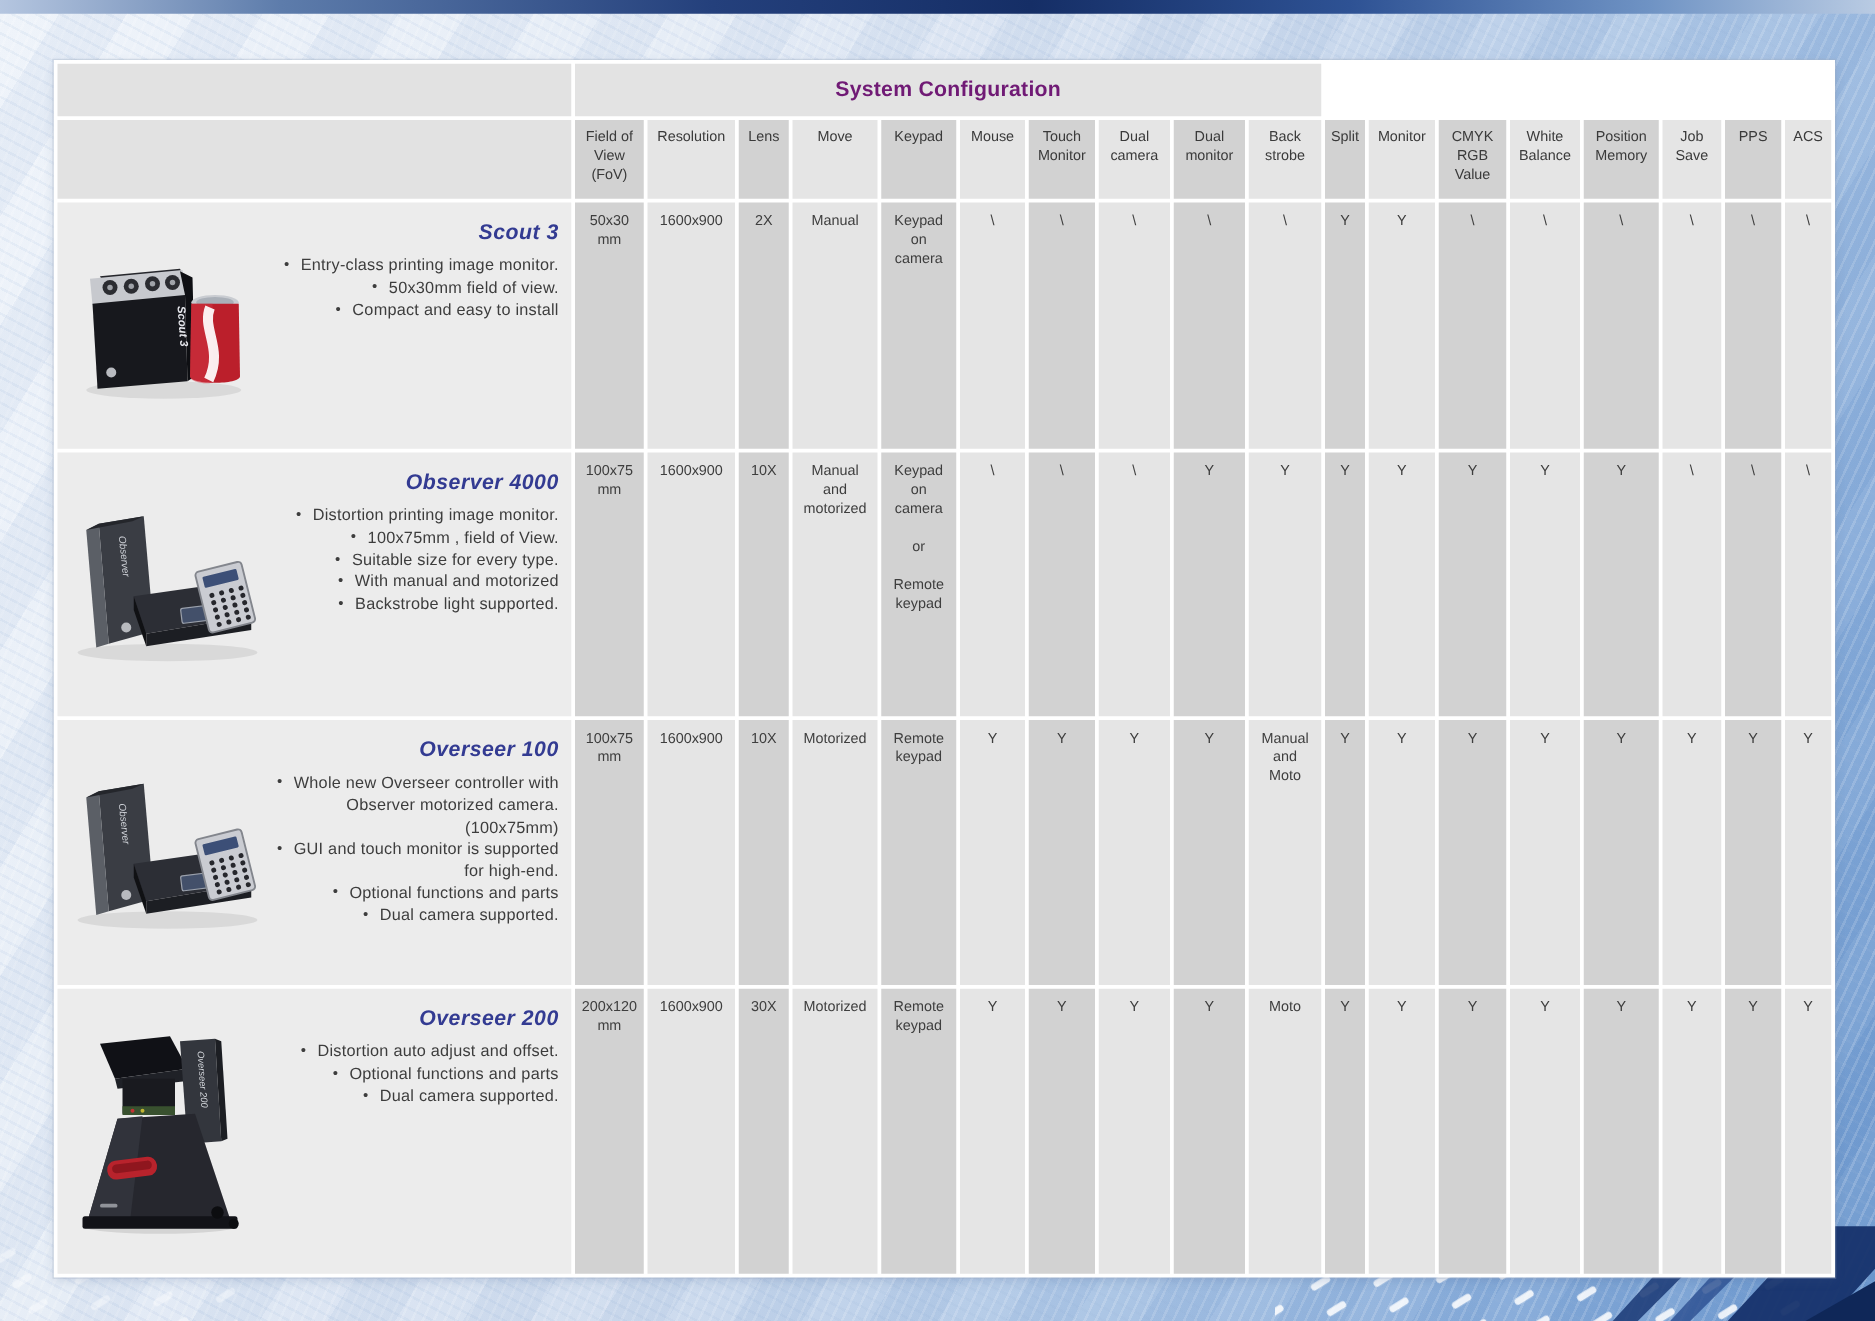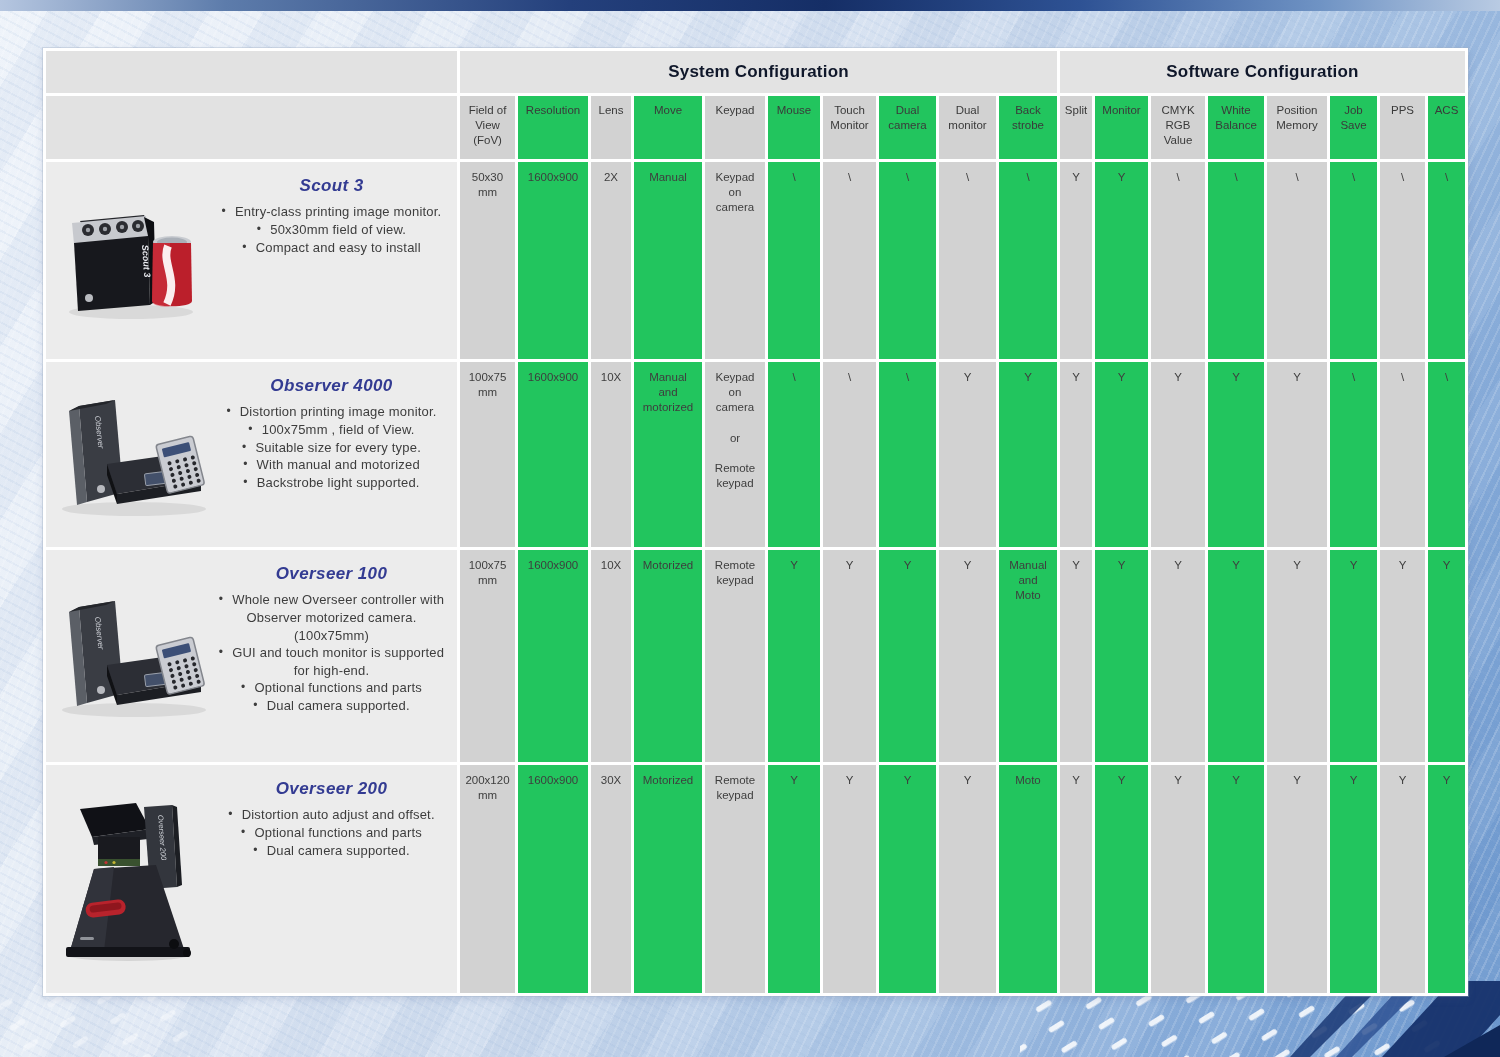--- a/index.html
+++ b/index.html
@@ -21,32 +21,32 @@
 
   
   .comparison{position:absolute;left:43px;top:48px;width:1425px;background:#fff;padding:3px;
     display:flex;flex-direction:column;gap:3px;
     box-shadow:0 0 0 1px rgba(160,175,195,.35), 0 3px 8px rgba(60,90,140,.18);}
   .row{display:grid;gap:3px}
   .cols{grid-template-columns:411px 55px 70px 40px 68px 60px 52px 53px 57px 57px 58px 32px 53px 54px 56px 60px 47px 45px 37px}
   .group-cols{grid-template-columns:411px 597px 405px}
   .row-group{height:42px}
   .row-header{height:63px}
-  .r0{height:197px}.r1{height:185px}.r2{height:212px}.r3{height:228px}
+  .r0{height:197px}.r1{height:211px}.r2{height:212px}.r3{height:228px}
 
   .cell{font-size:11.5px;color:#3e3e3e;text-align:center;white-space:pre-line;line-height:1.32;padding-top:8px}
   .blank{background:#e2e2e2}
   .group-cell{background:#e3e3e3;display:flex;align-items:center;justify-content:center;
-    font-size:17px;font-weight:bold;color:#0f172a;letter-spacing:.2px;padding-top:1px}
+    font-size:17px;font-weight:bold;color:#701a75;letter-spacing:.2px;padding-top:1px}
   .hcell.dark,.vcell.dark{background:#d2d2d2}
-  .hcell.light,.vcell.light{background:#22c55e}
+  .hcell.light,.vcell.light{background:#e5e5e5}
   .hcell{padding-top:7px;color:#3a3a3a}
 
   
-  .product-cell{background:#ececec;display:flex;text-align:center;white-space:normal;padding-top:0}
+  .product-cell{background:#ececec;display:flex;text-align:right;white-space:normal;padding-top:0}
   .product-image{width:170px;flex:none;display:flex;align-items:center;justify-content:center}
   .product-text{flex:1;padding:13px 10px 0 0}
   .product-title{font-size:17px;font-weight:bold;font-style:italic;color:#333b92;letter-spacing:.4px;margin-bottom:6px}
   .bullet{font-size:13px;color:#3d3d3d;line-height:1.35;letter-spacing:.2px}
   .bullet-mark{display:inline-block;margin-right:9px;font-size:12px;transform:translateY(-1px)}
 </style>
 </head>
 <body>
 
 <div class="texture"></div>
@@ -64,21 +64,20 @@
   <polygon points="1290,120 1352,52 1378,52 1310,120" fill="#1d3b78" opacity="0.88"></polygon>
   <polygon points="1336,120 1402,48 1424,48 1352,120" fill="#2c4f91" opacity="0.82"></polygon>
   <polygon points="1382,120 1452,44 1500,44 1500,78 1462,120" fill="#16316c" opacity="0.95"></polygon>
   <polygon points="1444,120 1500,88 1500,120" fill="#0f2758"></polygon>
 </svg>
 
 <div class="comparison" id="comparison-table">
   <div class="row group-cols row-group">
     <div class="cell blank"></div>
     <div class="cell group-cell">System Configuration</div>
-    <div class="cell group-cell">Software Configuration</div>
   </div>
   <div class="row cols row-header" id="header-row">
     <div class="cell blank"></div>
   <div class="cell hcell dark">Field of
 View
 (FoV)</div>
       <div class="cell hcell light">Resolution</div>
       <div class="cell hcell dark">Lens</div>
       <div class="cell hcell light">Move</div>
       <div class="cell hcell dark">Keypad</div>

